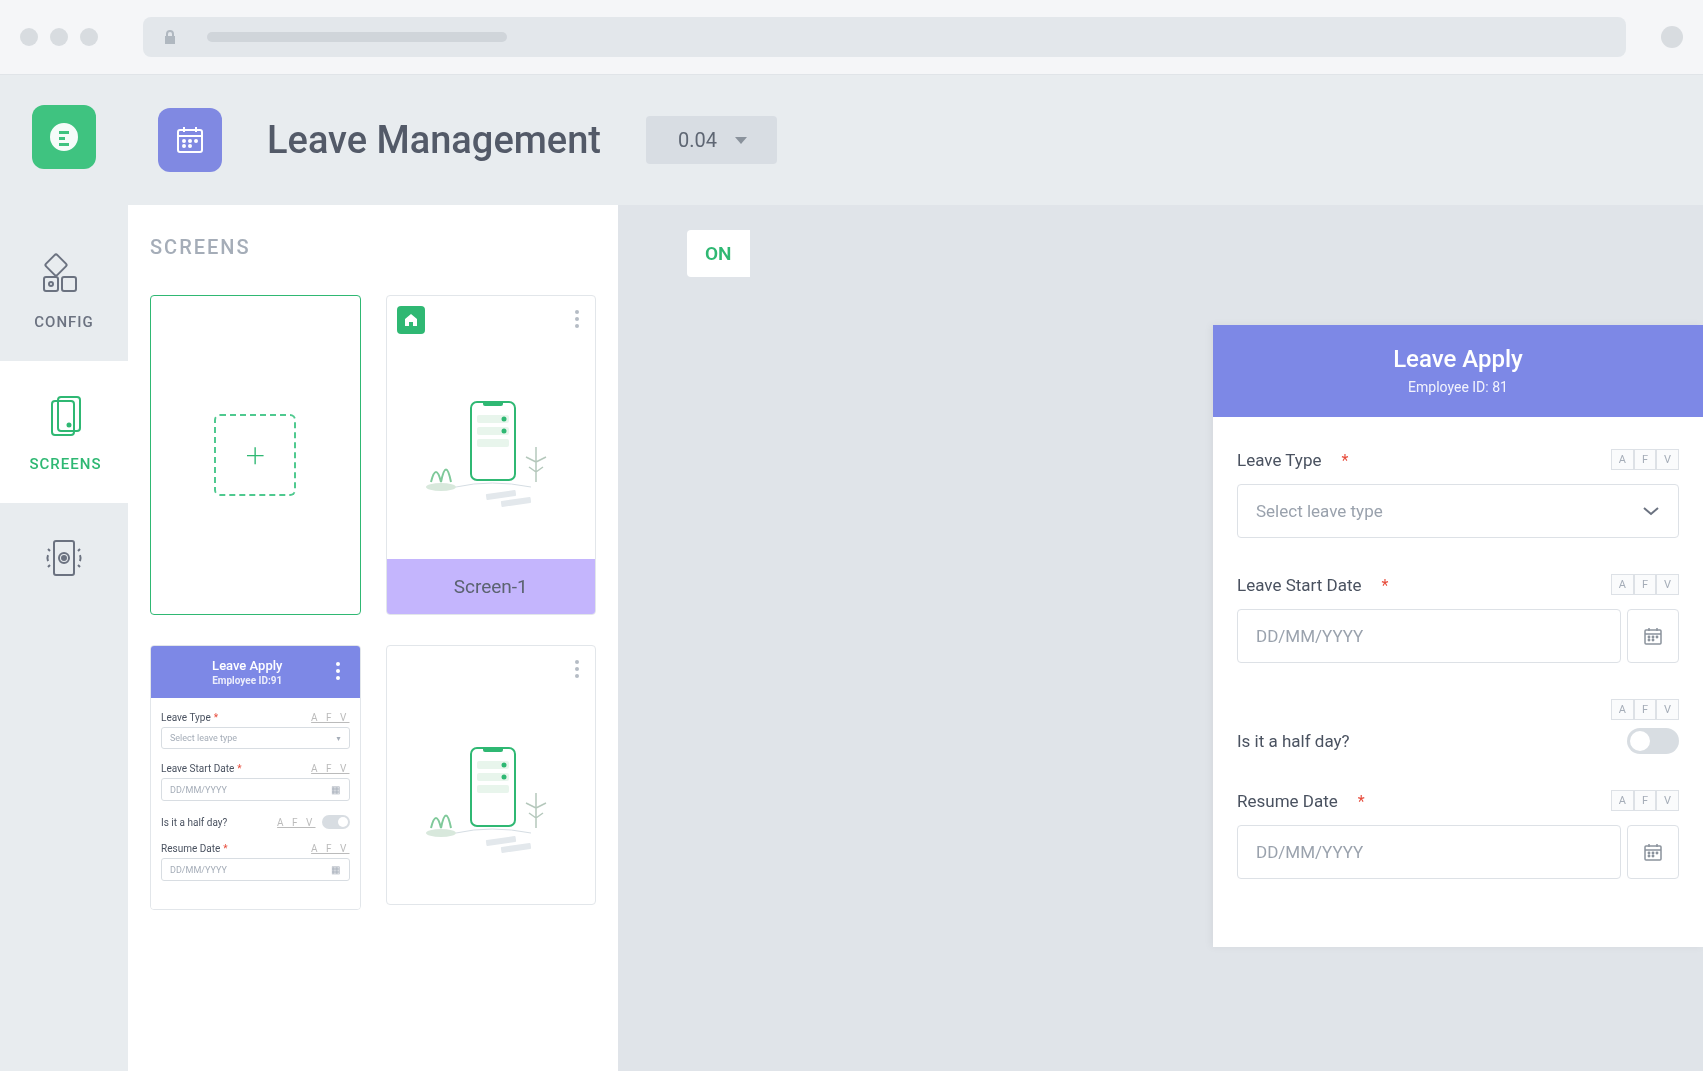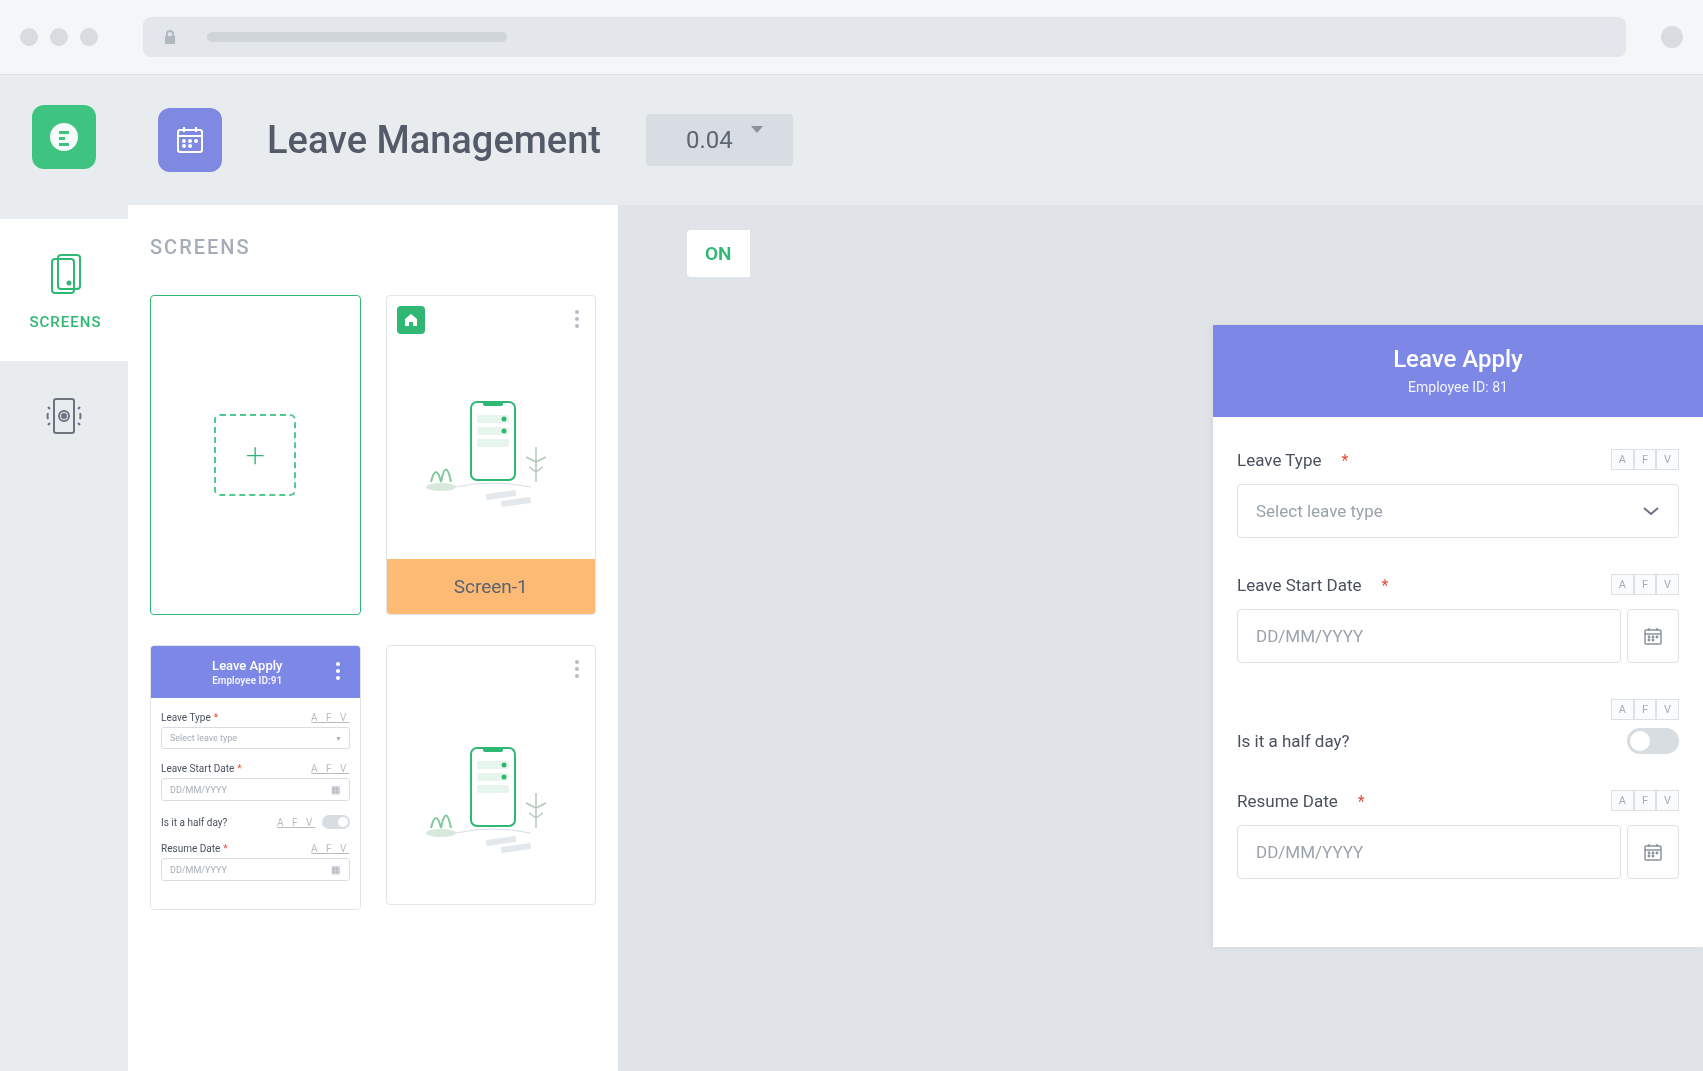--- a/index.html
+++ b/index.html
@@ -20,38 +20,38 @@
     .nav-item { width: 100%; padding: 30px 0; display: flex; flex-direction: column; align-items: center; gap: 12px; color: #6b7280; cursor: pointer; }
     .nav-item.active { background: #fff; color: #2fb873; border-left: 3px solid transparent; }
     .nav-label { font-size: 15px; letter-spacing: 1px; font-weight: 500; }
     .nav-icon { width: 52px; height: 52px; }
     
     .content-area { flex: 1; display: flex; flex-direction: column; }
     
     .header-bar { height: 130px; background: #e8ecef; display: flex; align-items: center; padding: 0 30px; gap: 45px; }
     .app-icon { width: 64px; height: 64px; background: #8089e2; border-radius: 12px; display: flex; align-items: center; justify-content: center; color: #fff; }
     .app-title { font-size: 38px; font-weight: 500; color: #535a68; }
-    .version-chip { background: #d8dde3; padding: 12px 30px 12px 40px; border-radius: 4px; display: flex; gap: 18px; color: #5e6673; font-size: 24px; cursor: pointer; }
+    .version-chip { background: #d8dde3; padding: 12px 30px 12px 32px; border-radius: 4px; display: flex; align-items: center; gap: 18px; color: #5e6673; font-size: 20px; cursor: pointer; }
     .chevron-down { border-left: 6px solid transparent; border-right: 6px solid transparent; border-top: 7px solid #8a929c; }
     
     .body-area { flex: 1; display: flex; }
     
     .screens-panel { width: 490px; background: #fff; padding: 30px 22px; }
     .screens-header { font-size: 20px; letter-spacing: 2px; color: #a5adb8; font-weight: 500; margin-bottom: 36px; }
     .screens-grid { display: grid; grid-template-columns: 1fr 1fr; gap: 30px 25px; }
     .screen-card { border-radius: 4px; overflow: hidden; }
     .add-card { border: 1.5px solid #2fb873; height: 320px; display: flex; align-items: center; justify-content: center; cursor: pointer; }
     .add-box { width: 82px; height: 82px; border: 2px dashed #4fc98f; border-radius: 6px; display: flex; align-items: center; justify-content: center; color: #2fb873; font-size: 34px; font-weight: 200; }
     .normal-card { height: 320px; border: 1px solid #e2e6ea; position: relative; display: flex; flex-direction: column; }
     .card-top { display: flex; justify-content: space-between; padding: 10px; }
     .home-badge { width: 28px; height: 28px; background: #2fb873; border-radius: 4px; display: flex; align-items: center; justify-content: center; color: #fff; font-size: 14px; }
     .card-menu { display: flex; flex-direction: column; gap: 3px; padding: 4px 6px; cursor: pointer; }
     .card-menu span { width: 4px; height: 4px; background: #b5bcc5; border-radius: 50%; }
     .card-img { flex: 1; display: flex; align-items: center; justify-content: center; position: relative; }
-    .card-label { background: #fdba74; padding: 16px; text-align: center; font-size: 19px; color: #5b6370; }
+    .card-label { background: #c4b5fd; padding: 16px; text-align: center; font-size: 19px; color: #5b6370; }
     
     .preview-card { border: 1px solid #e2e6ea; border-radius: 4px; overflow: hidden; }
     .preview-header { background: #7d88e6; color: #fff; padding: 12px 14px; display: flex; justify-content: space-between; align-items: flex-start; }
     .preview-header-text { flex: 1; text-align: center; }
     .preview-title { font-size: 13px; font-weight: 500; }
     .preview-sub { font-size: 10px; opacity: 0.85; margin-top: 2px; font-weight: bold; }
     .preview-body { padding: 14px 10px; background: #fff; }
     .preview-field { margin-bottom: 14px; }
     .preview-field-label { font-size: 10px; color: #4a5260; margin-bottom: 4px; display: flex; justify-content: space-between; }
     .preview-field-label .req { color: #e74c3c; margin-left: 3px; }
@@ -107,20 +107,31 @@
   </div>
   <div class="profile-dot"></div>
 </div>
 
 <div class="main-layout">
   <div class="sidebar-left">
     <div class="logo-box">
       <svg width="36" height="36" viewBox="0 0 36 36">
           <path fill="#fff" d="M18 4a14 14 0 100 28 14 14 0 000-28zm-5 8h10v3h-10V12zm0 6h6v3h-6v-3zm0 6h10v3h-10v-3z" opacity="0.95"></path>
         </svg>
+    </div>
+    <div class="nav-item">
+      <svg class="nav-icon" viewBox="0 0 52 52">
+          <g fill="none" stroke="currentColor" stroke-width="2">
+            <rect x="10" y="8" width="16" height="16" rx="2" transform="rotate(45 18 16)"></rect>
+            <rect x="6" y="28" width="14" height="14" rx="2"></rect>
+            <rect x="24" y="28" width="14" height="14" rx="2"></rect>
+            <circle cx="13" cy="35" r="2"></circle>
+          </g>
+        </svg>
+      <span class="nav-label">CONFIG</span>
     </div>
     <div class="nav-item active">
       <svg class="nav-icon" viewBox="0 0 52 52">
           <g fill="none" stroke="currentColor" stroke-width="2">
             <rect x="12" y="10" width="22" height="34" rx="3"></rect>
             <rect x="18" y="6" width="22" height="34" rx="3"></rect>
             <circle cx="29" cy="34" r="1.5" fill="currentColor"></circle>
           </g>
         </svg>
       <span class="nav-label">SCREENS</span>

